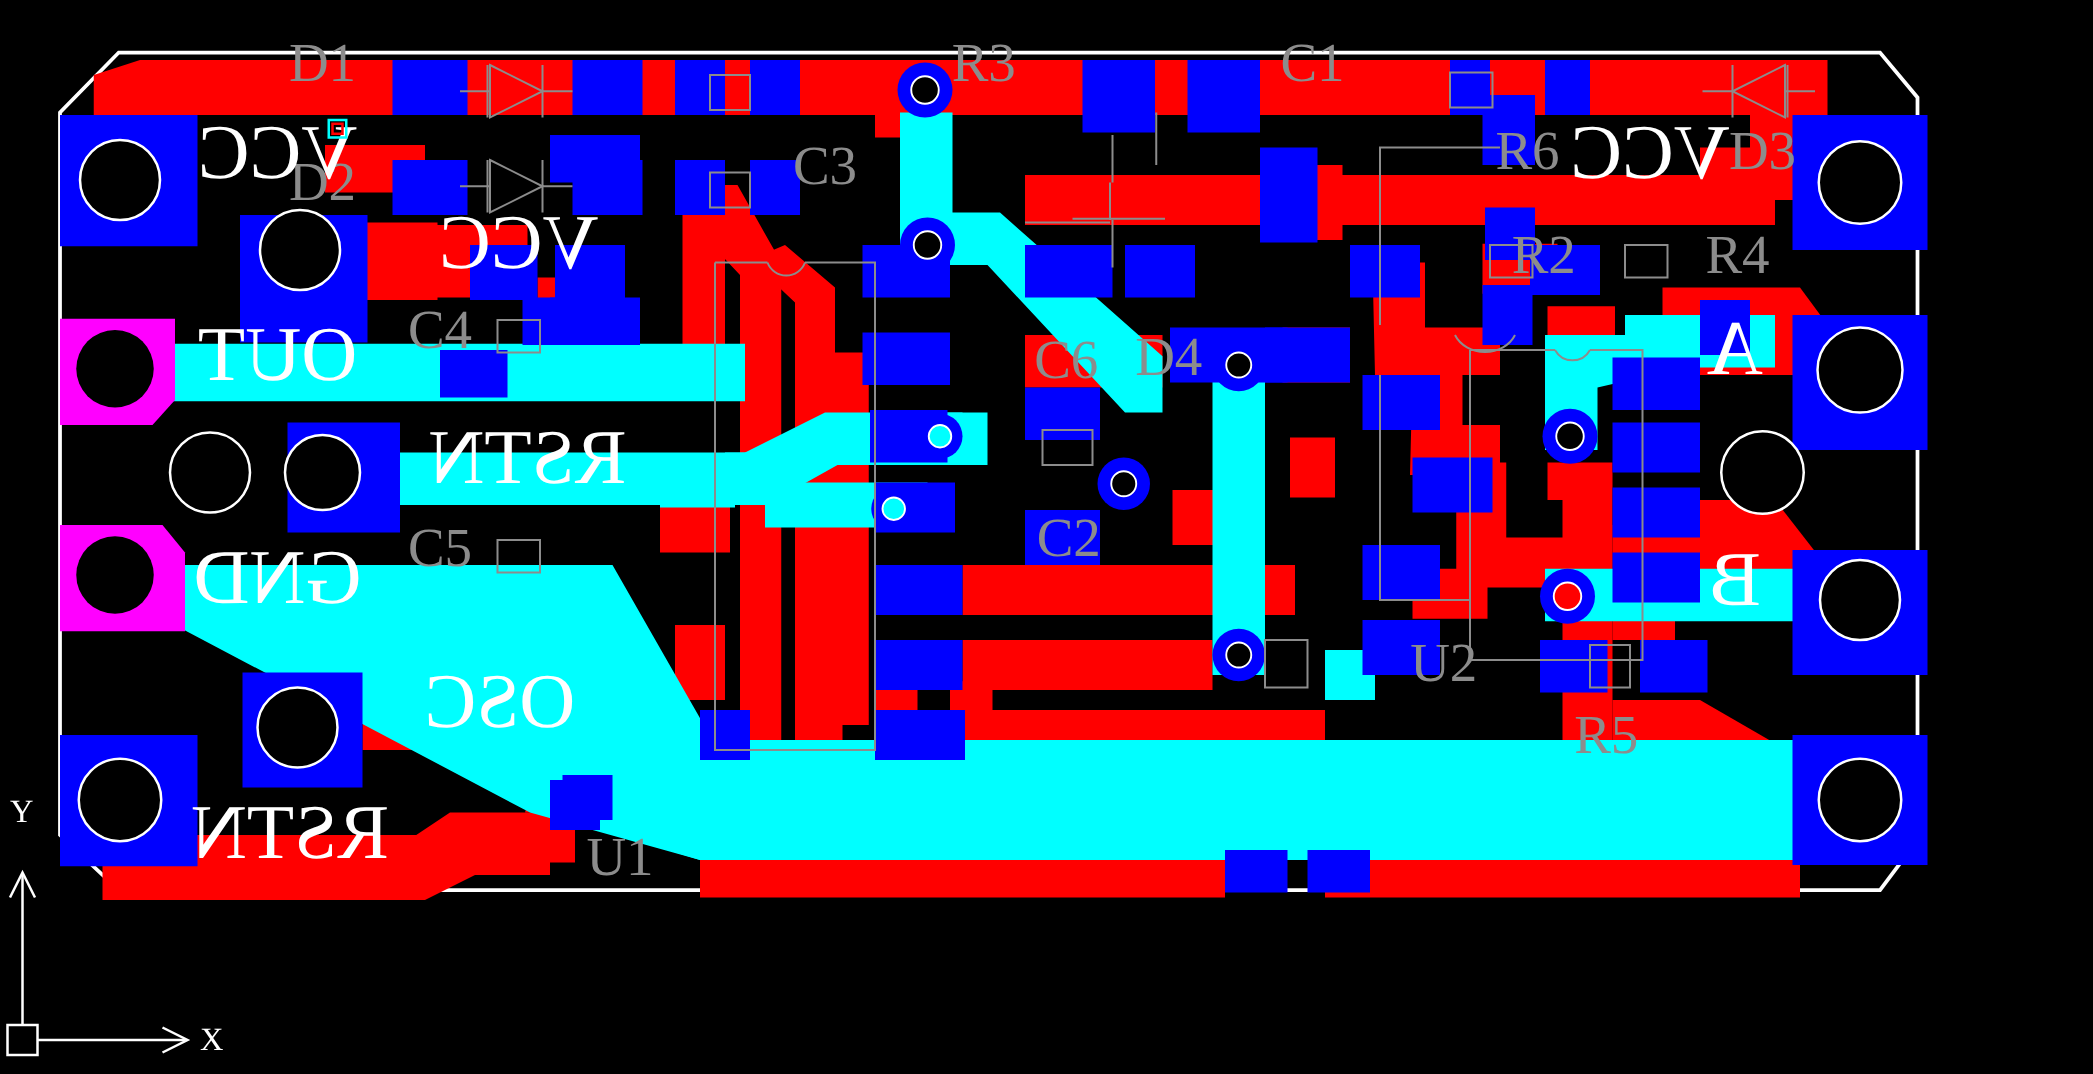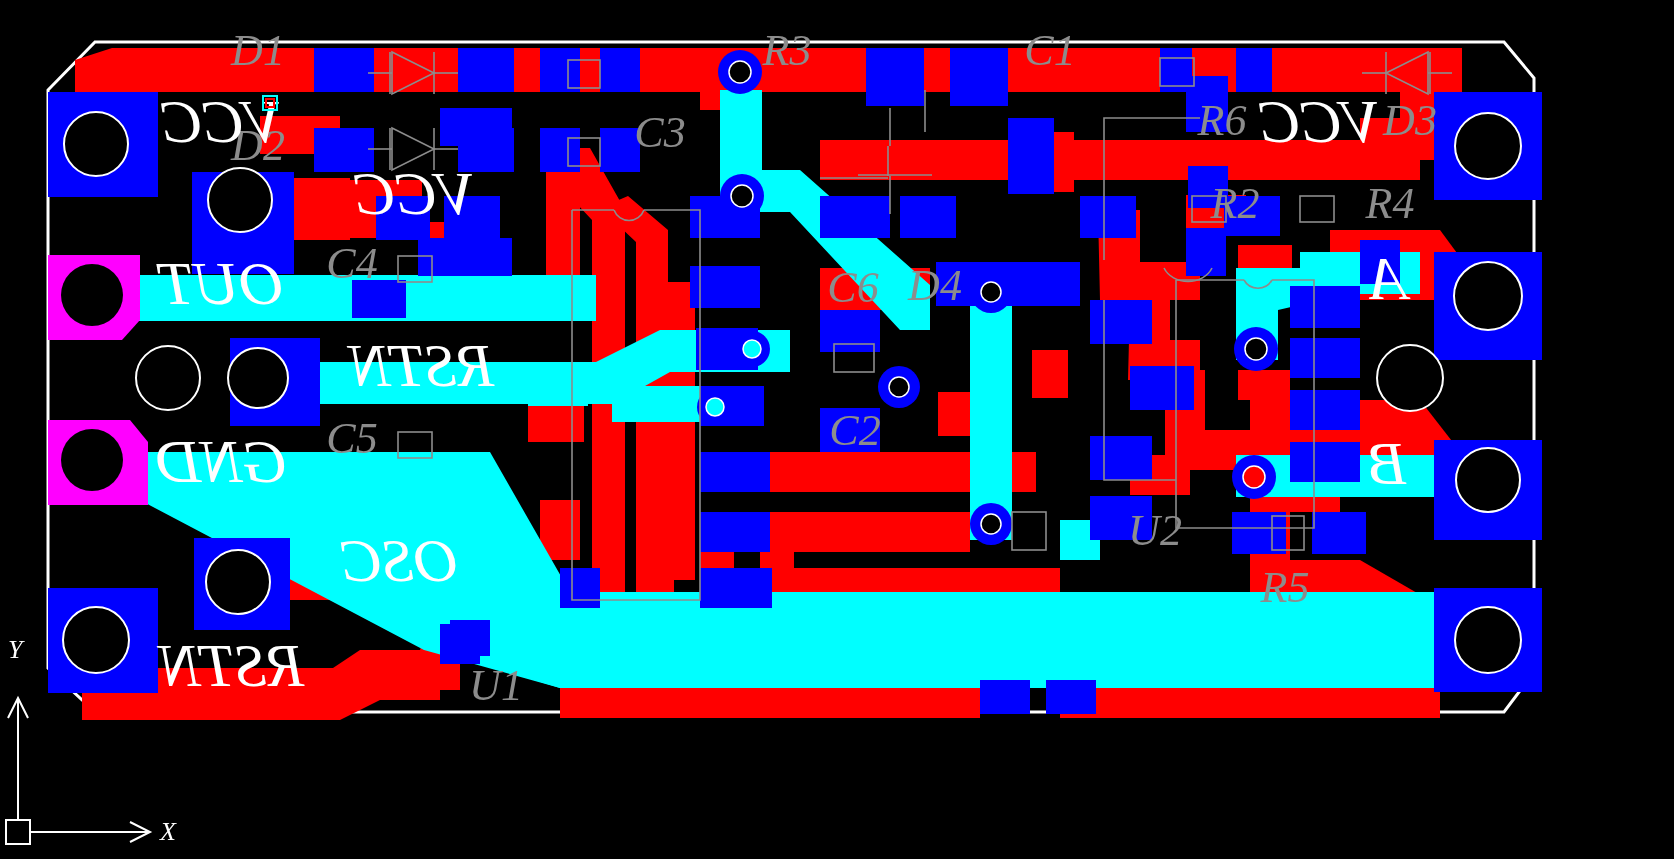--- a/index.html
+++ b/index.html
@@ -8,21 +8,20 @@
     margin: 0; padding: 0;
     background: #000000;
     font-family: "Liberation Serif", serif;
   }
   #canvas {
     position: relative;
     width: 1674px;
     height: 859px;
     background: #000000;
     overflow: hidden;
-    font-style: italic;
   }
   svg#pcb { position: absolute; left: 0; top: 0; width: 1674px; height: 859px; display: block; }
   .silk-text {
     font-family: "Liberation Serif", serif;
     fill: #8c8c8c;
     font-size: 44px;
     dominant-baseline: middle;
   }
   .white-text {
     font-family: "Liberation Serif", serif;

